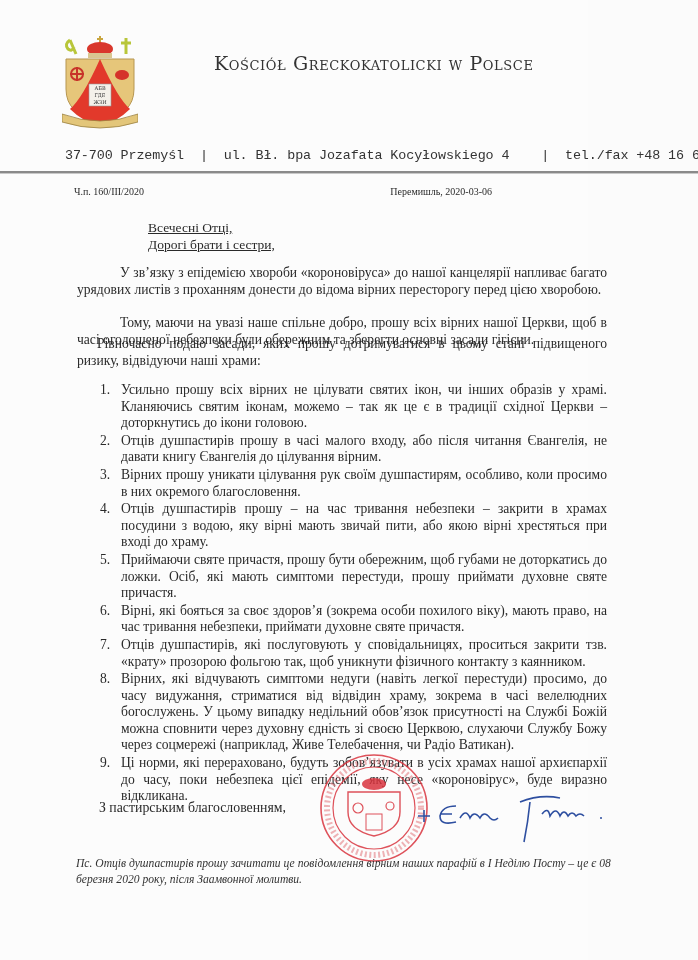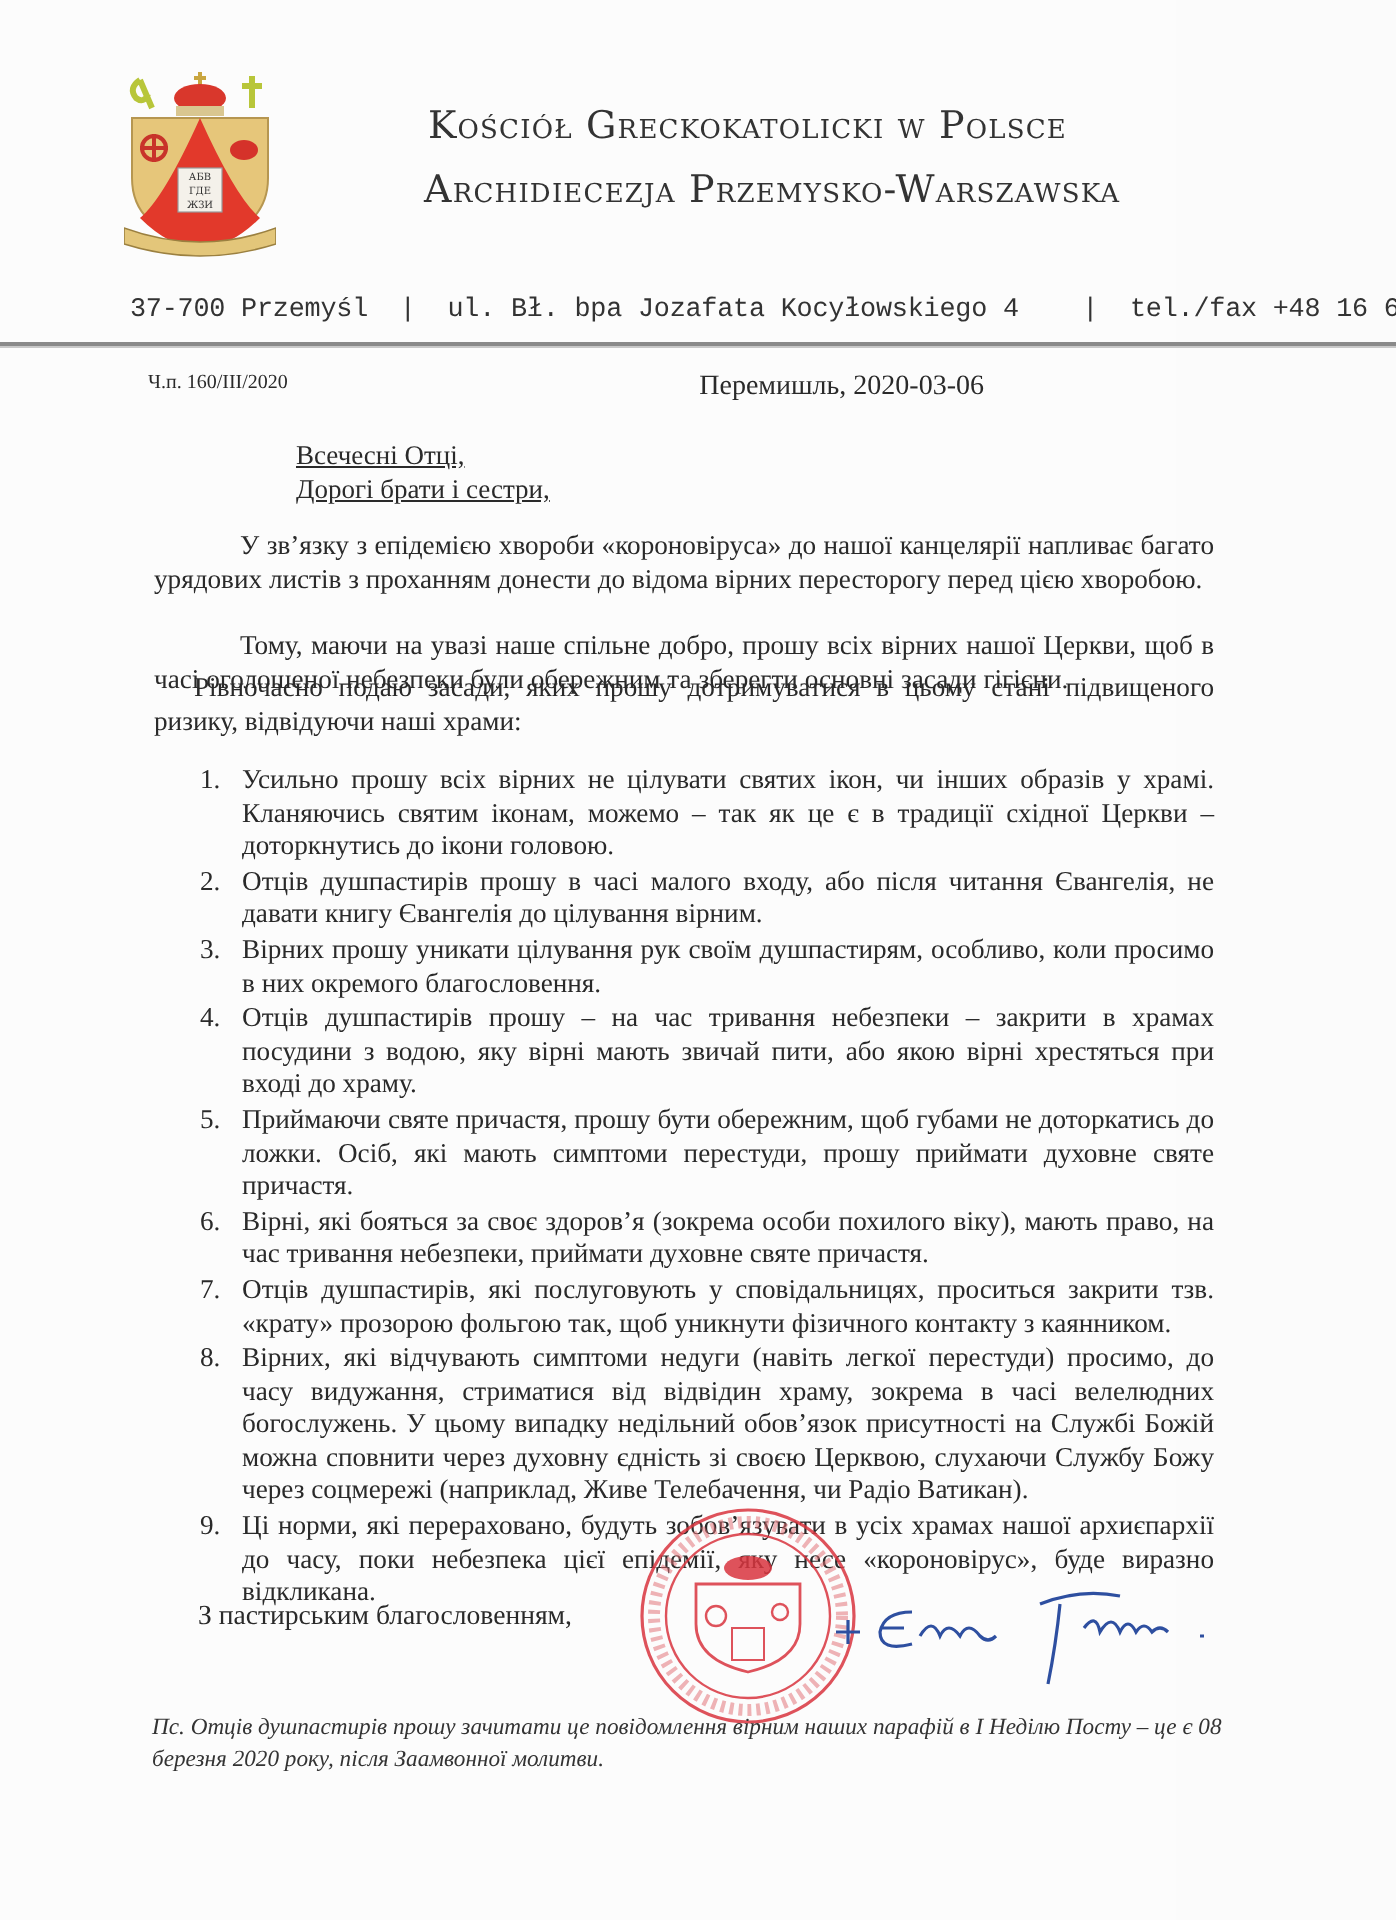--- a/index.html
+++ b/index.html
@@ -16,21 +16,21 @@
     .crest { position: absolute; left: 62px; top: 34px; width: 76px; height: 96px; }
     .org { position: absolute; left: 212px; top: 52px; font-family: "DejaVu Serif", serif; color: #333; }
     .org-line { display: block; font-variant: small-caps; letter-spacing: 0.6px; }
     .org-line.l1 { font-size: 19px; margin-left: 2px; }
     .org-line.l2 { font-size: 19px; margin-top: 10px; }
     .contact { position: absolute; left: 65px; top: 148px; font-family: Liberation Mono, monospace; font-size: 13.4px; color: #333; white-space: pre; letter-spacing: -0.1px; }
     .rule { position: absolute; left: 0; top: 171px; width: 698px; height: 2px; background: #8a8a8a; box-shadow: 0 1px 0 #c8c8c8; }
 
     
     .ref { position: absolute; left: 74px; top: 186px; font-size: 10px; }
-    .place-date { position: absolute; right: 96px; top: 186px; font-size: 14px; }
+    .place-date { position: absolute; right: 96px; top: 186px; font-size: 10px; }
     .salute { position: absolute; left: 148px; top: 219px; font-size: 13.5px; line-height: 17px; text-decoration: underline; }
     .text { position: absolute; left: 77px; width: 530px; font-size: 13.6px; line-height: 16.6px; text-align: justify; }
     .indent { text-indent: 43px; }
     .indent-s { text-indent: 20px; }
     .list { position: absolute; left: 100px; width: 507px; margin: 0; padding: 0; list-style: none; font-size: 13.6px; line-height: 16.6px; }
     .list li { position: relative; padding-left: 21px; text-align: justify; margin: 0 0 1px 0; }
     .list .num { position: absolute; left: 0; top: 0; }
     .closing { position: absolute; left: 99px; top: 800px; font-size: 13.8px; }
     .ps { position: absolute; left: 76px; top: 856px; width: 540px; font-size: 11.6px; line-height: 15.5px; font-style: italic; color: #333; }
 
@@ -66,21 +66,20 @@
     <ellipse cx="60" cy="41" rx="7" ry="5" fill="#d5322a"></ellipse>
     <rect x="27" y="50" width="22" height="22" fill="#f4f1ea" stroke="#999" stroke-width="0.6"></rect>
     <text x="38" y="56" font-size="5" text-anchor="middle" fill="#333" font-family="DejaVu Serif, serif">АБВ</text>
     <text x="38" y="63" font-size="5" text-anchor="middle" fill="#333" font-family="DejaVu Serif, serif">ГДЕ</text>
     <text x="38" y="70" font-size="5" text-anchor="middle" fill="#333" font-family="DejaVu Serif, serif">ЖЗИ</text>
     <path d="M0 80 q38 14 76 0 v8 q-38 12 -76 0 z" fill="#e3c67a" stroke="#9b8040" stroke-width="0.8"></path>
   </svg>
 
   <div class="org">
     <span class="org-line l1">Kościół Greckokatolicki w Polsce</span>
-    <span class="org-line l2">Archidiecezja Przemysko-Warszawska</span>
   </div>
 
   <div class="contact">37-700 Przemyśl  |  ul. Bł. bpa Jozafata Kocyłowskiego 4    |  tel./fax +48 16 678 78 68</div>
   <div class="rule"></div>
 
   <div class="ref">Ч.п. 160/ІІІ/2020</div>
   <div class="place-date">Перемишль, 2020-03-06</div>
 
   <div class="salute">
     <div>Всечесні Отці,</div>

